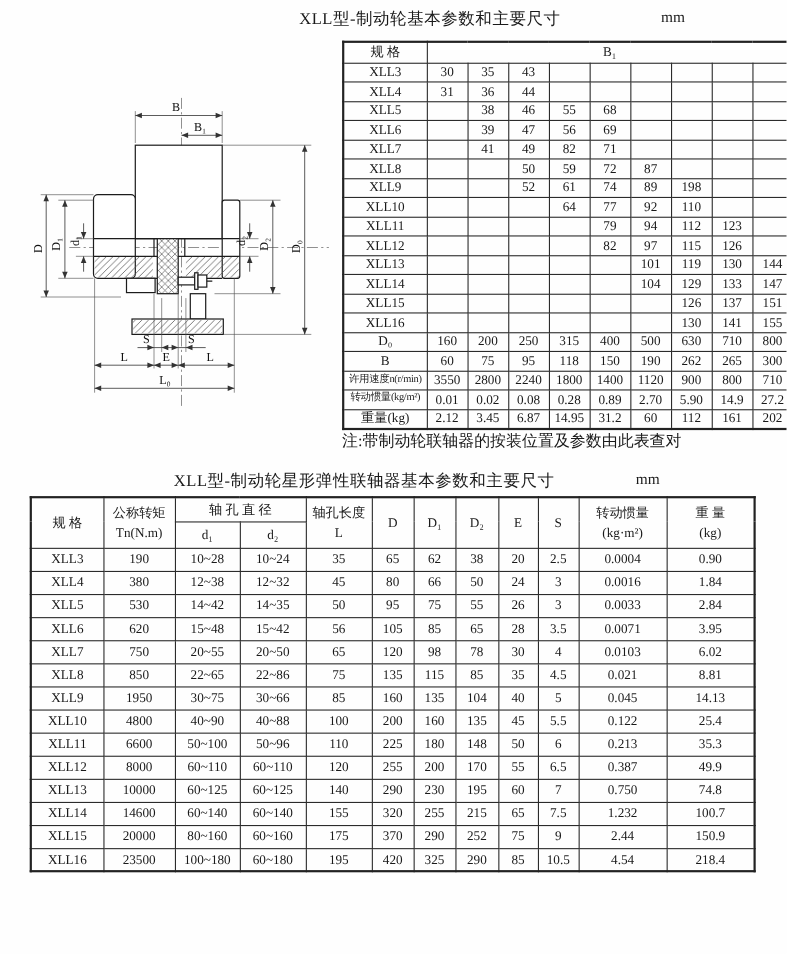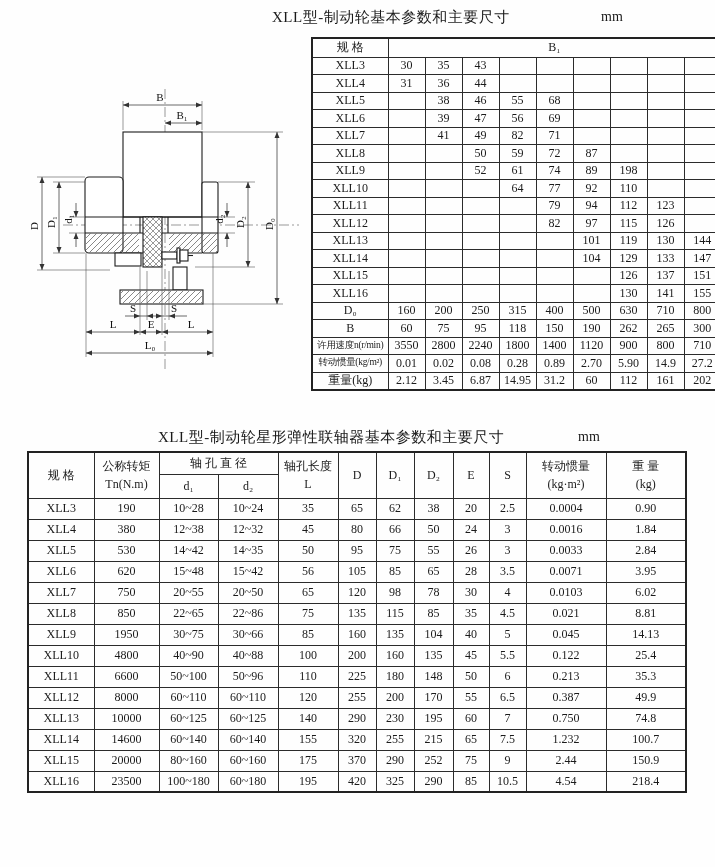--- a/index.html
+++ b/index.html
@@ -372,20 +372,21 @@
           <td>14.95</td>
           <td>31.2</td>
           <td>60</td>
           <td>112</td>
           <td>161</td>
           <td>202</td>
         </tr>
       </tbody>
   </table>
 
+  <div class="abs t1-note" style="left:311px;top:391px;">注:带制动轮联轴器的按装位置及参数由此表查对</div>
 
   <div class="abs title" style="left:158px;top:428px;">XLL型-制动轮星形弹性联轴器基本参数和主要尺寸</div>
   <div class="abs unit" style="left:578px;top:429px;">mm</div>
 
   <table class="t2">
     <colgroup>
       <col style="width:66px">
         <col style="width:65px">
         <col style="width:59px">
         <col style="width:60px">

